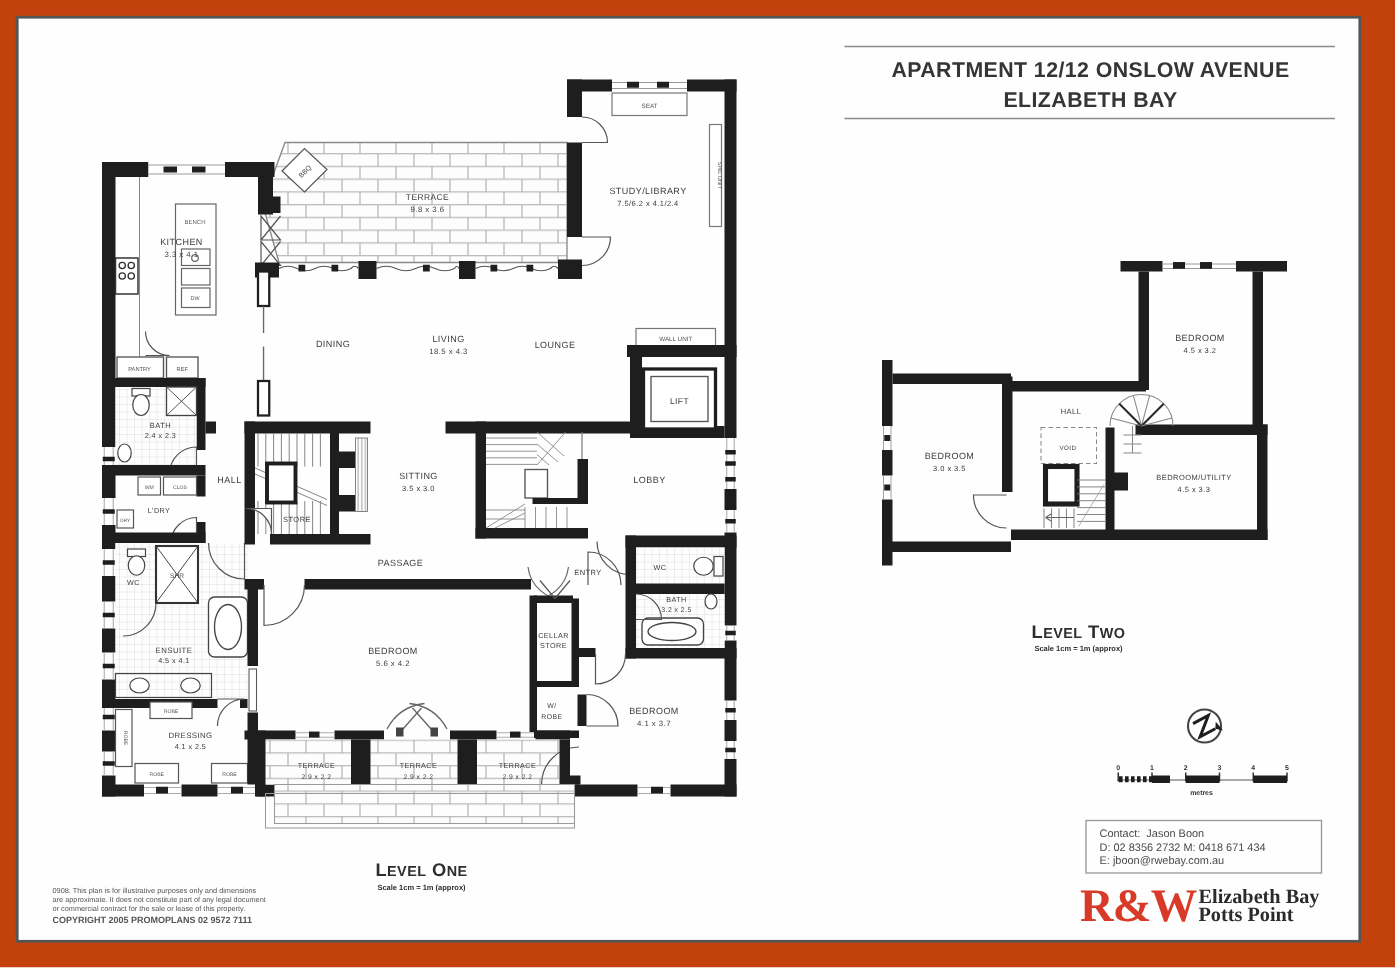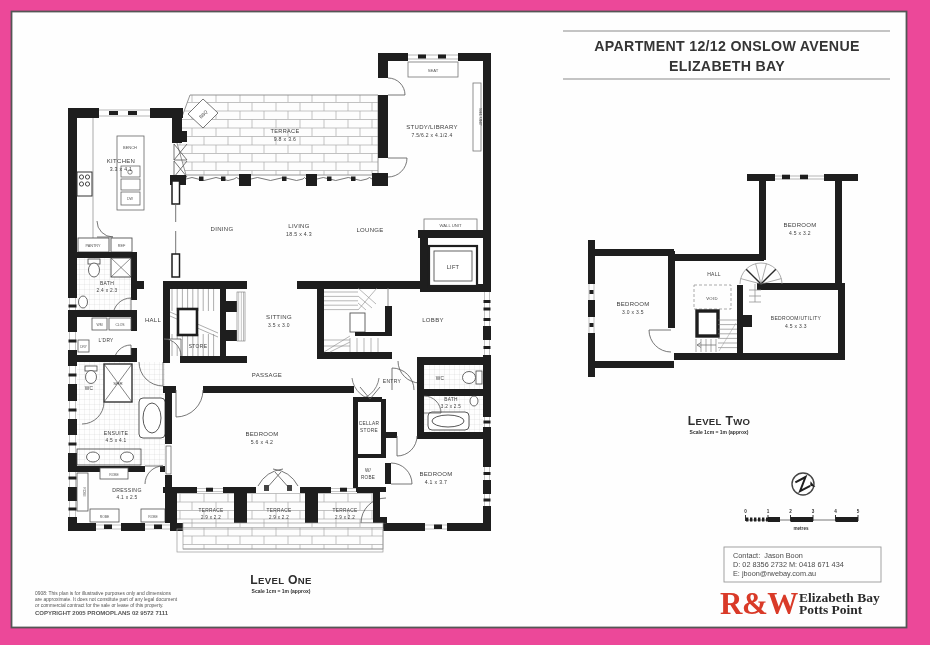--- a/index.html
+++ b/index.html
@@ -1,16 +1,16 @@
 <!DOCTYPE html>
 <html><head>
 <meta charset="utf-8">
 <style>
 html,body{margin:0;padding:0;background:#ffffff;}
-.page{position:relative;width:930px;height:645px;background:#ec4899;font-family:"Liberation Sans",sans-serif;}
+.page{position:relative;width:930px;height:645px;background:#c2410c;font-family:"Liberation Sans",sans-serif;}
 text{font-family:"Liberation Sans",sans-serif;}
 svg{display:block;}
 </style>
 </head>
 <body>
 <div class="page">
 <svg width="930" height="645" viewBox="0 0 930 645">
 <defs>
 <pattern id="brick" width="24" height="17" patternUnits="userSpaceOnUse">
   <rect width="24" height="17" fill="#fdfdfd"></rect>

